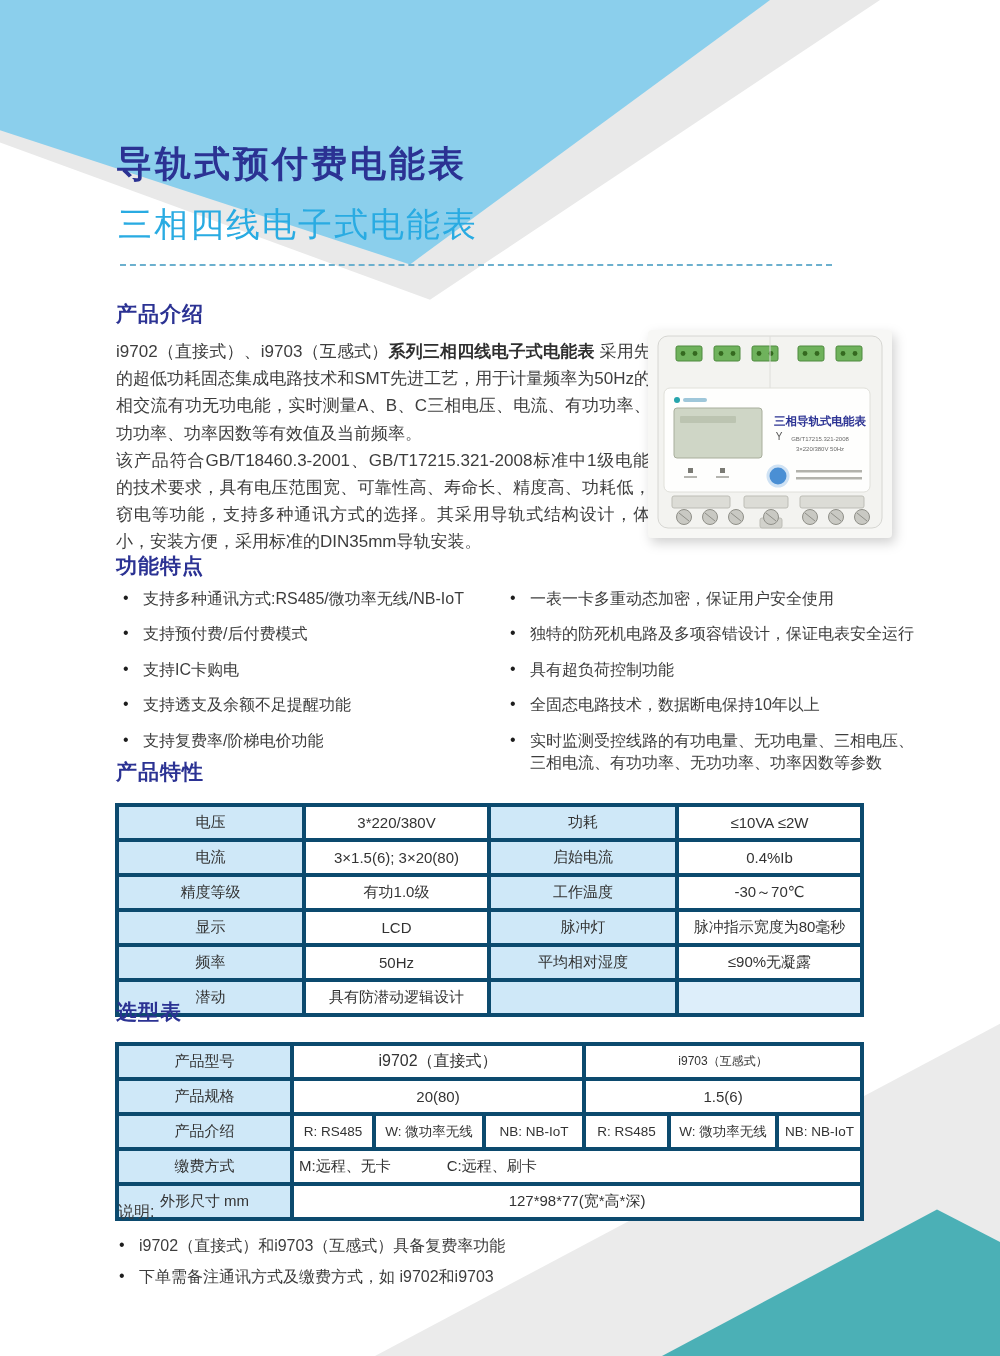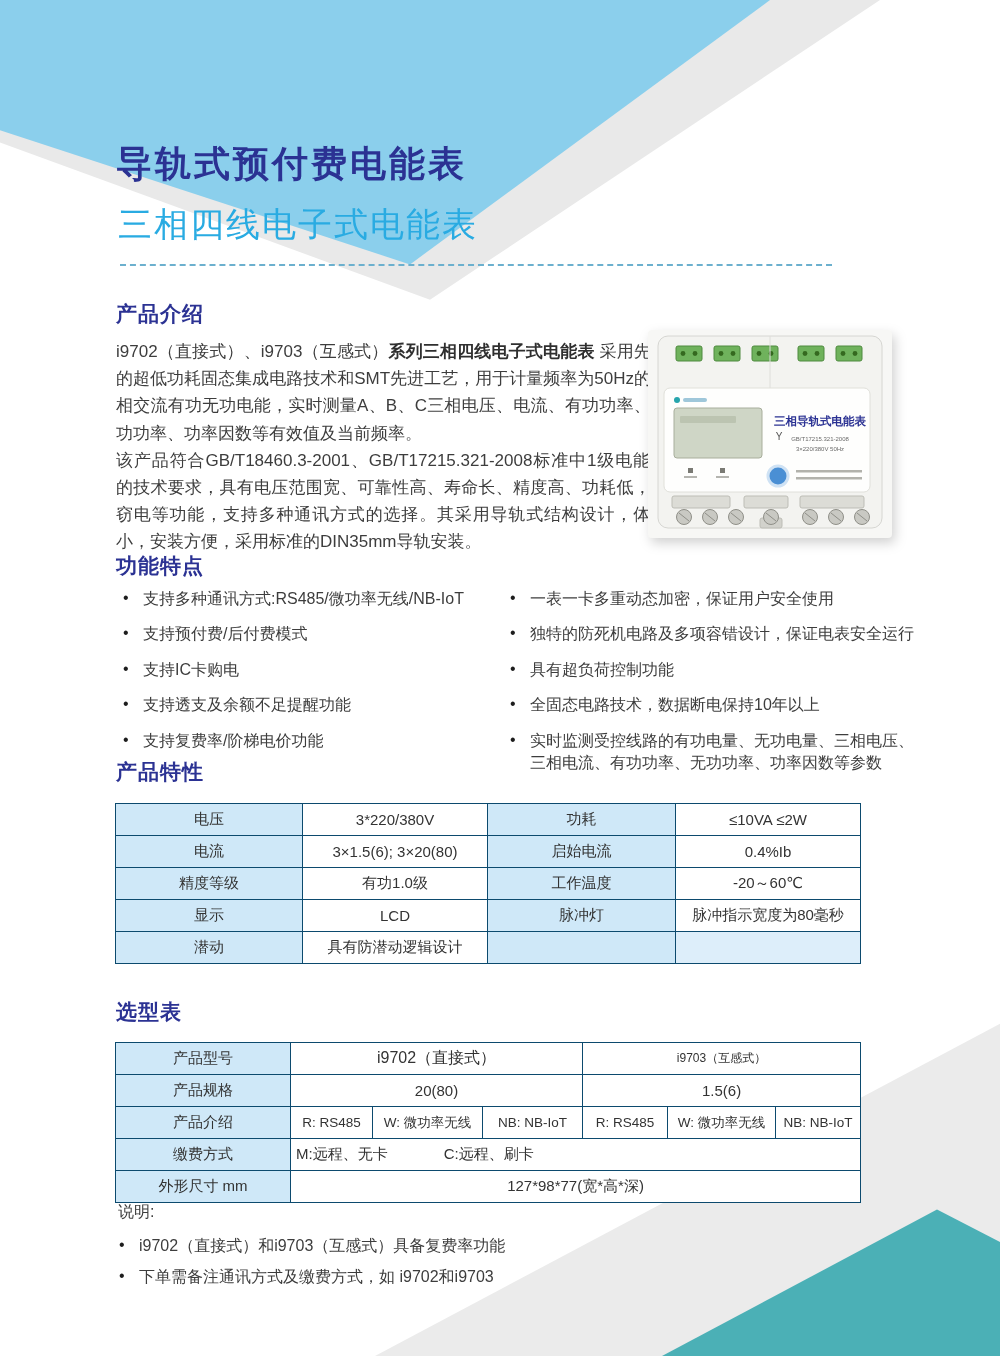--- a/index.html
+++ b/index.html
@@ -60,21 +60,21 @@
   .feature-list li::before { content:"•"; position:absolute; left:3px; top:-1px; color:#1d1d1d; }
 
   
   table.data {
     position:absolute; left:115px; border-collapse:collapse; table-layout:fixed;
     width:745px; font-size:15px; color:#333; z-index:2; background:#fff;
   }
   table.specs { top:803px; }
   table.selection { top:1042px; }
   table.data td {
-    border:1px solid #0c4a6e; height:31px; text-align:center;
+    border:4px solid #0c4a6e; height:31px; text-align:center;
     padding:0 5px; background:#fff; overflow:hidden; white-space:nowrap;
   }
   table.data td.key { background:#cfe8f8; }
   table.data td.pale { background:#ddeefa; }
   table.selection td.small { font-size:13.5px; }
   .pay-flex { display:flex; gap:56px; }
 
   
   .notes { position:absolute; left:116px; top:1202px; width:620px; z-index:2; }
   .notes-heading { margin:0 0 12px 2px; font-size:16px; color:#3d3d3d; font-weight:normal; }
@@ -205,27 +205,33 @@
       <tr>
         <td class="key">电流</td>
         <td>3×1.5(6); 3×20(80)</td>
         <td class="key">启始电流</td>
         <td>0.4%Ib</td>
       </tr>
       <tr>
         <td class="key">精度等级</td>
         <td>有功1.0级</td>
         <td class="key">工作温度</td>
-        <td>-20～60℃</td>
+        <td>-30～70℃</td>
       </tr>
       <tr>
         <td class="key">显示</td>
         <td>LCD</td>
         <td class="key">脉冲灯</td>
         <td>脉冲指示宽度为80毫秒</td>
+      </tr>
+      <tr>
+        <td class="key">频率</td>
+        <td>50Hz</td>
+        <td class="key">平均相对湿度</td>
+        <td>≤90%无凝露</td>
       </tr>
       <tr>
         <td class="key">潜动</td>
         <td>具有防潜动逻辑设计</td>
         <td class="key"></td>
         <td class="pale"></td>
       </tr>
     </tbody>
   </table>
 

